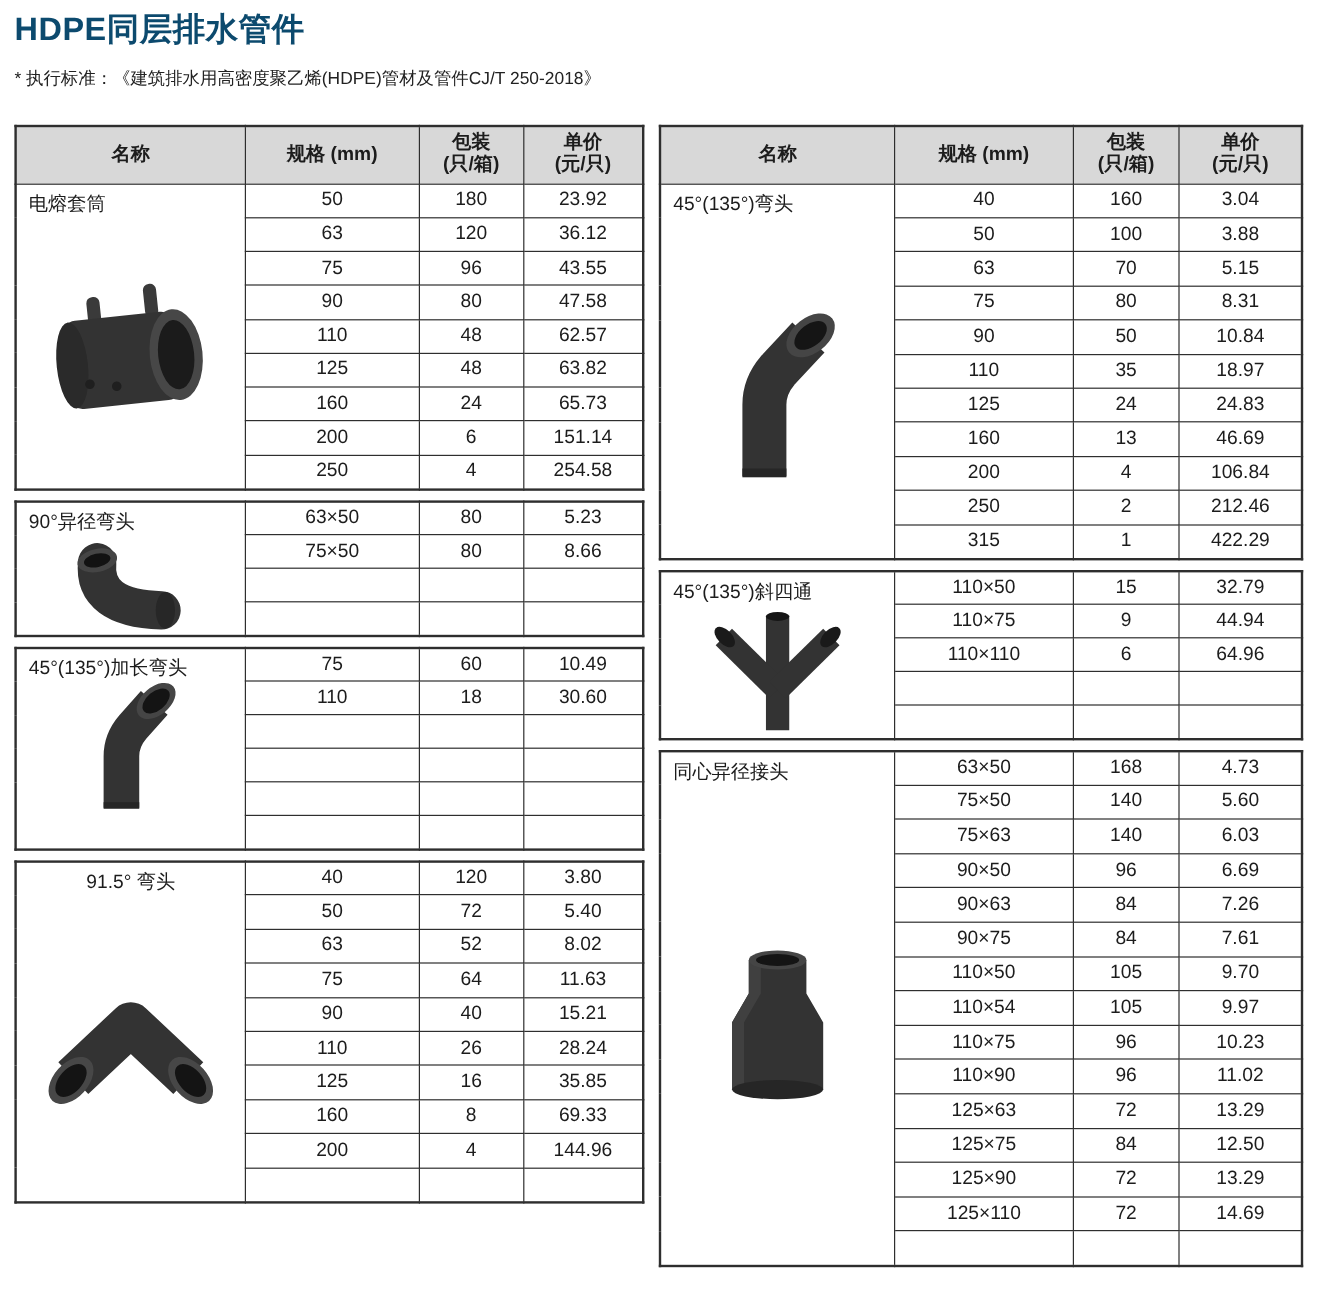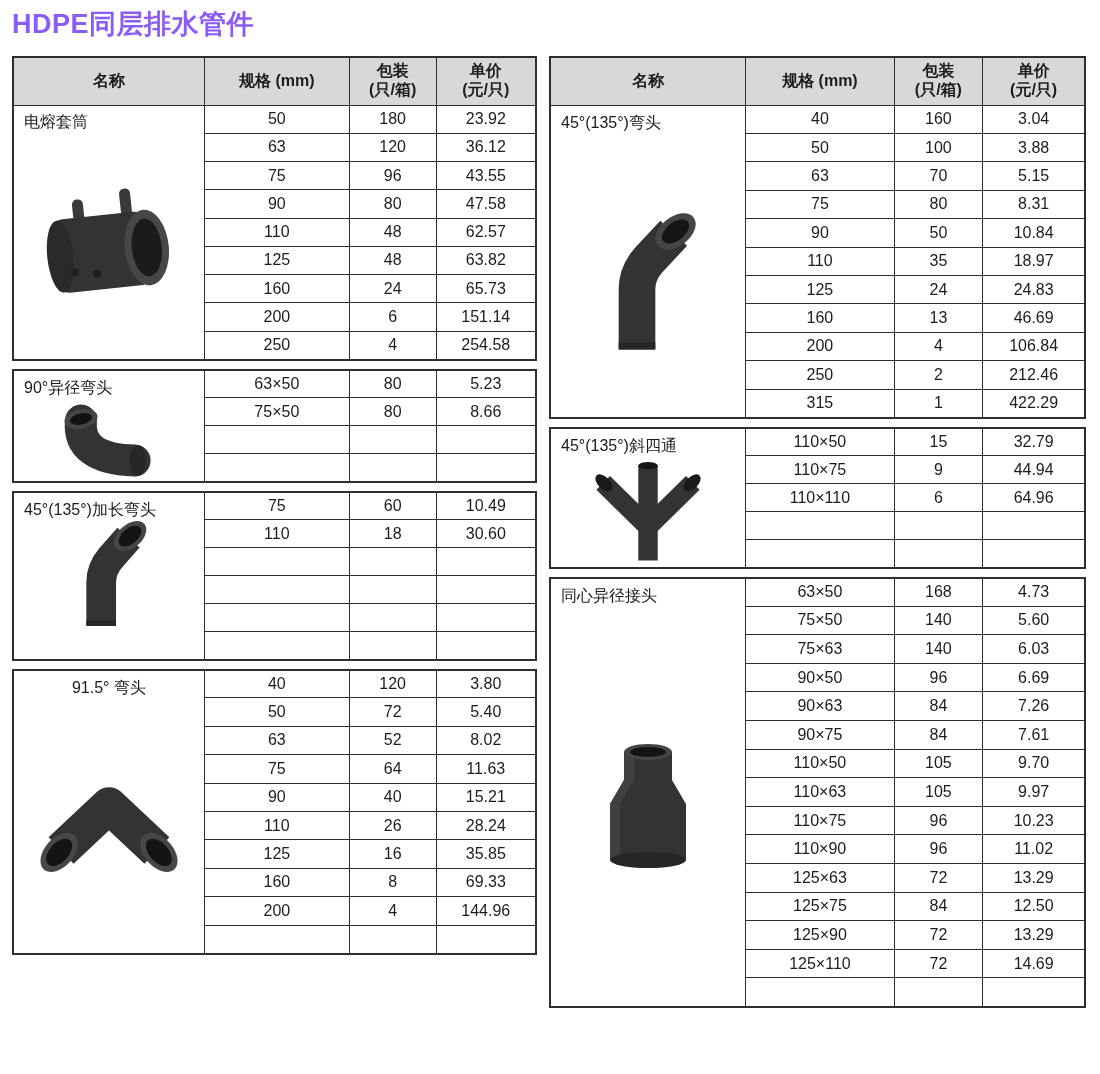--- a/index.html
+++ b/index.html
@@ -7,21 +7,21 @@
     margin: 0; padding: 0;
     background: #ffffff;
     width: 1100px; height: 1074px;
     overflow: hidden;
     font-family: "Liberation Sans", sans-serif;
     color: #1c1c1c;
   }
   .page { padding: 6px 2px 0 12px; }
   .page-title {
     font-size: 27px; font-weight: bold;
-    margin: 0 0 14px 0; letter-spacing: .5px; color: #8b5cf6;
+    margin: 0 0 14px 0; letter-spacing: .5px; color: #0c4a6e;
   }
   .subtitle { font-size: 14.5px; margin: 0 0 29px 0; color: #222; }
   .cols { display: flex; gap: 12px; align-items: flex-start; }
   .col-left  { width: 525px; flex: none; }
   .col-right { width: 537px; flex: none; }
 
   table.section-table {
     border-collapse: collapse; table-layout: fixed;
     width: 100%; border: 2px solid #2e2e2e;
   }
@@ -49,20 +49,21 @@
     flex: 1; display: flex; justify-content: center; align-items: center;
     padding: 2px 0; min-height: 0;
   }
   .product-photo svg { display: block; }
 </style>
 </head>
 <body>
 
 <div class="page">
   <h1 class="page-title">HDPE同层排水管件</h1>
+  <p class="subtitle">* 执行标准：《建筑排水用高密度聚乙烯(HDPE)管材及管件CJ/T 250-2018》</p>
   <div class="cols">
     <div class="col-left" id="col-left">
         <table class="section-table">
           <colgroup>
             <col class="c-name">
             <col class="c-spec">
             <col class="c-pack">
             <col class="c-price">
           </colgroup>
           <thead>
@@ -503,21 +504,21 @@
               <td>90×75</td>
               <td>84</td>
               <td>7.61</td>
             </tr>
             <tr>
               <td>110×50</td>
               <td>105</td>
               <td>9.70</td>
             </tr>
             <tr>
-              <td>110×63</td>
+              <td>110×54</td>
               <td>105</td>
               <td>9.97</td>
             </tr>
             <tr>
               <td>110×75</td>
               <td>96</td>
               <td>10.23</td>
             </tr>
             <tr>
               <td>110×90</td>

